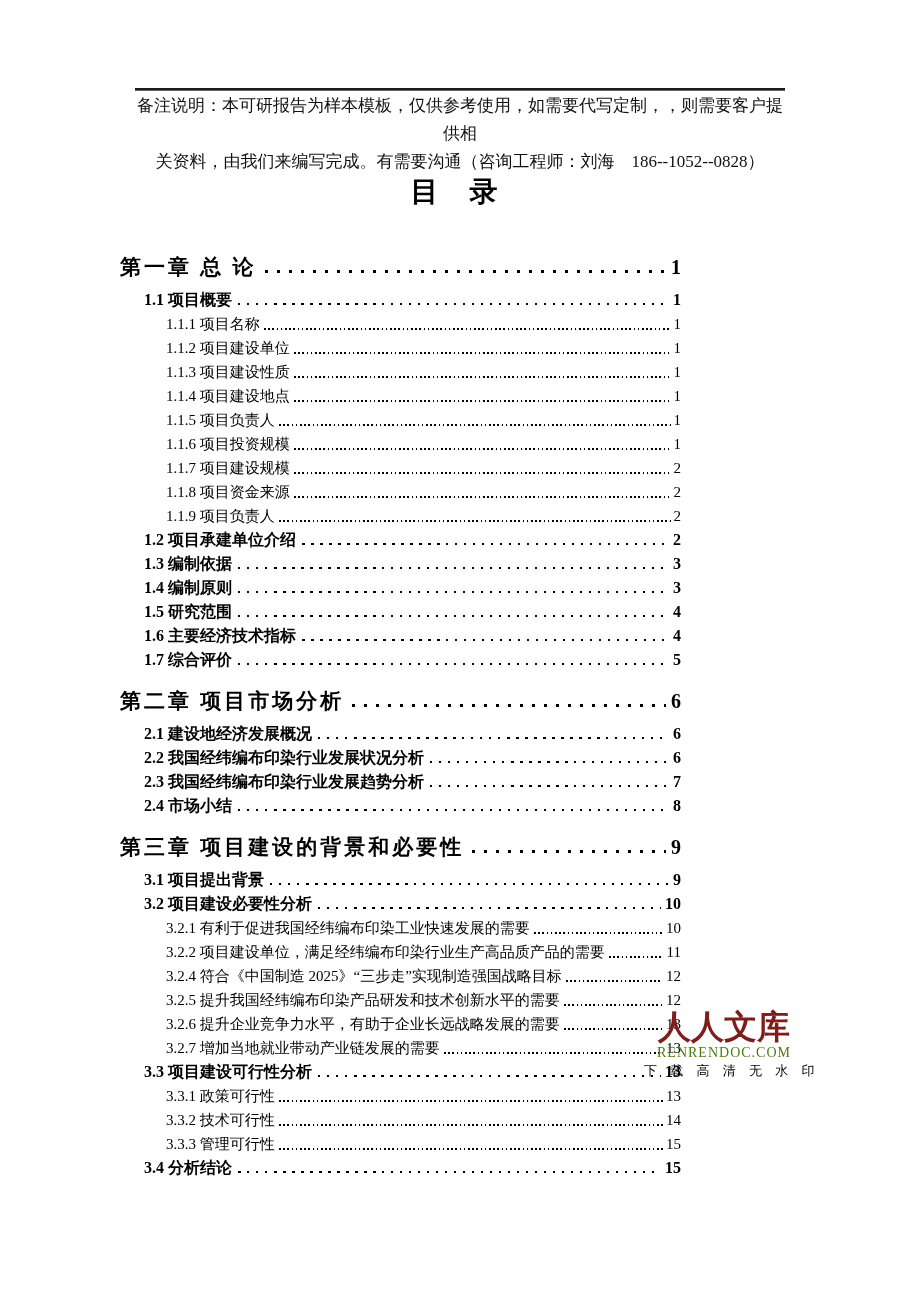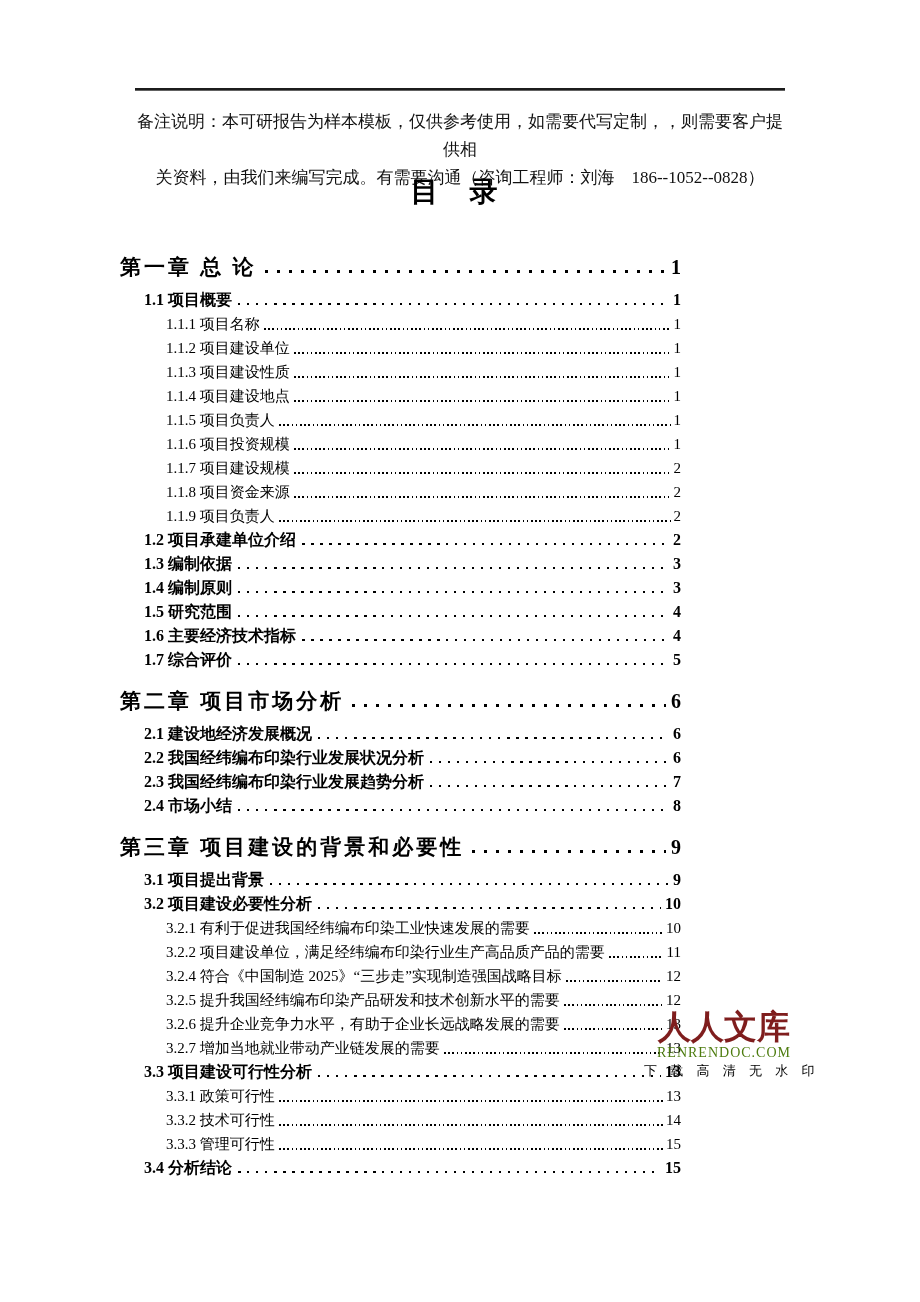--- a/index.html
+++ b/index.html
@@ -9,21 +9,21 @@
     background:#ffffff;
     font-family:"Liberation Serif","DejaVu Serif",serif;
     color:#000;
     overflow:hidden;
   }
   .top-rule{
     position:absolute;top:88px;left:135px;width:650px;height:3px;
     background:linear-gradient(#1c1c1c 55%,#8a8a8a);
   }
   .note{
-    position:absolute;top:108px;left:130px;width:660px;
+    position:absolute;top:92px;left:130px;width:660px;
     text-align:center;font-size:17px;line-height:28px;color:#111;
   }
   .doc-title{
     position:absolute;top:172px;left:0;width:920px;height:40px;
     text-align:center;font-size:28px;font-weight:bold;letter-spacing:12px;
     line-height:40px;color:#000;
   }
   .toc{
     position:absolute;top:212px;left:0;width:819px;
     padding:26px 138px 0 120px;box-sizing:border-box;

